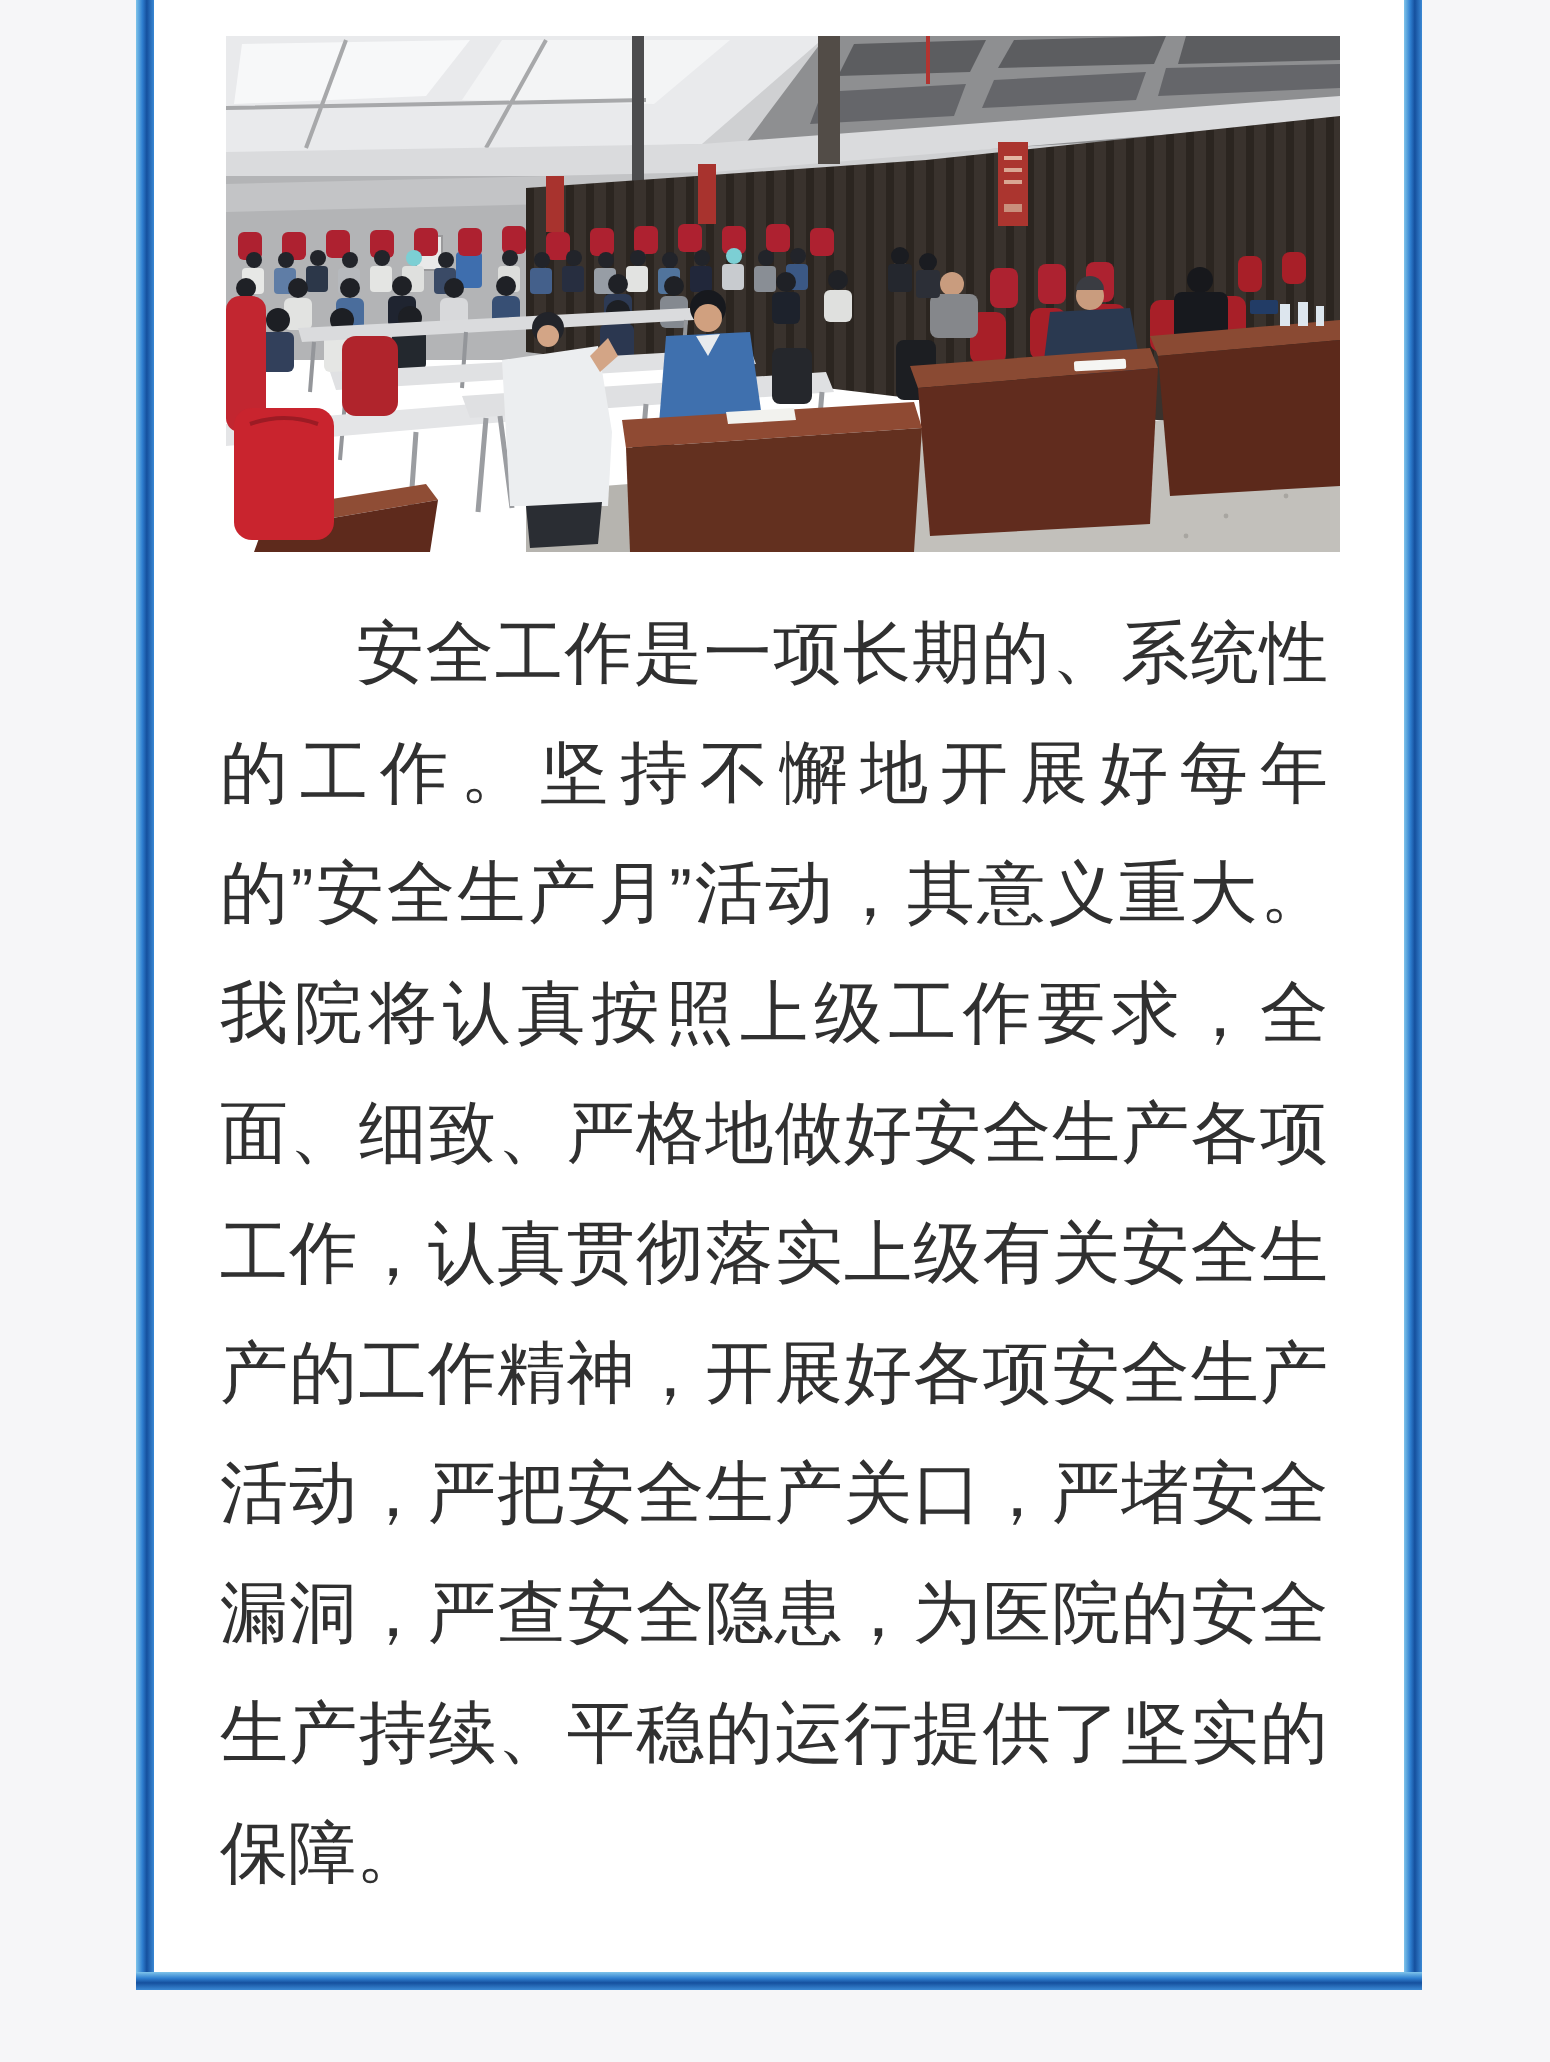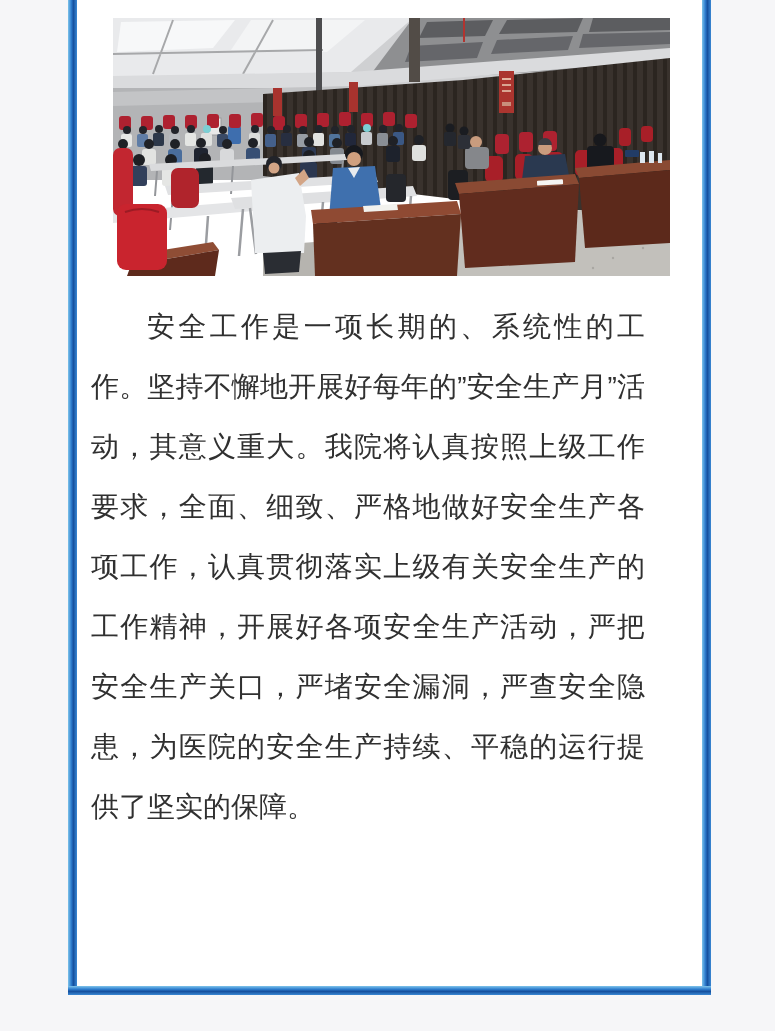--- a/index.html
+++ b/index.html
@@ -23,22 +23,22 @@
   }
   .strip-bottom{
     left:68px;top:986px;width:643px;height:9px;
     background:linear-gradient(to bottom,#7fc4ea 0%,#2f7fd0 35%,#15509e 60%,#3a88d4 100%);
   }
   .photo{
     display:block;margin:18px 0 0 36px;width:557px;height:258px;
     line-height:0;
   }
   .article-text{
-    margin:21px 0 0 14px;width:554px;
-    font-size:28px;line-height:60px;color:#303030;font-weight:400;
+    margin:21px 0 0 33px;width:554px;
+    font-size:34px;line-height:60px;color:#303030;font-weight:400;
     text-align:justify;text-justify:inter-character;
     text-indent:2em;letter-spacing:0;
     word-break:normal;line-break:strict;
   }
 </style>
 </head>
 <body>
 
 <div class="card">
 

